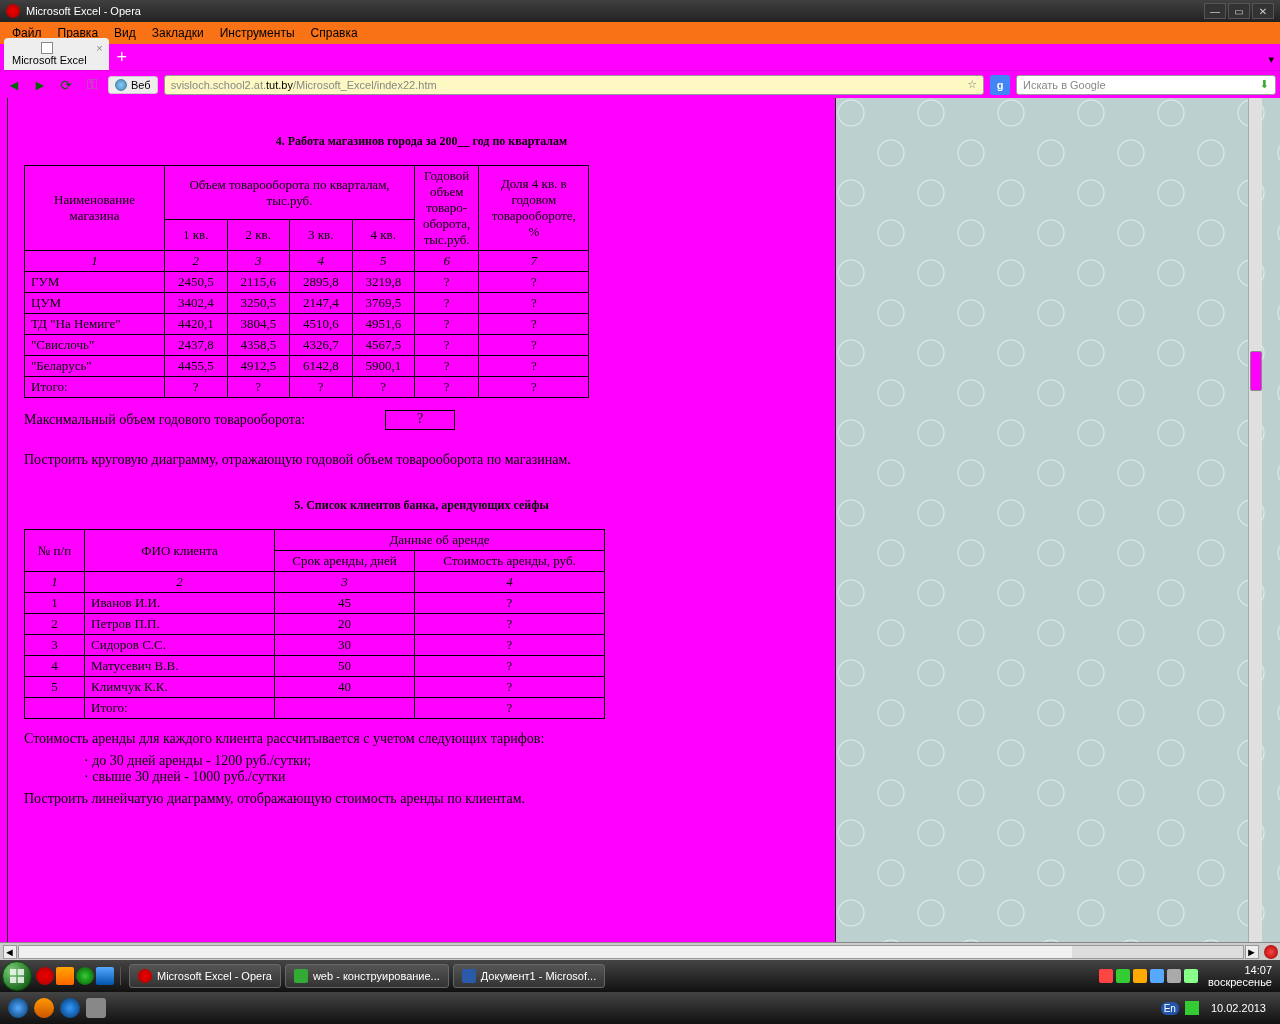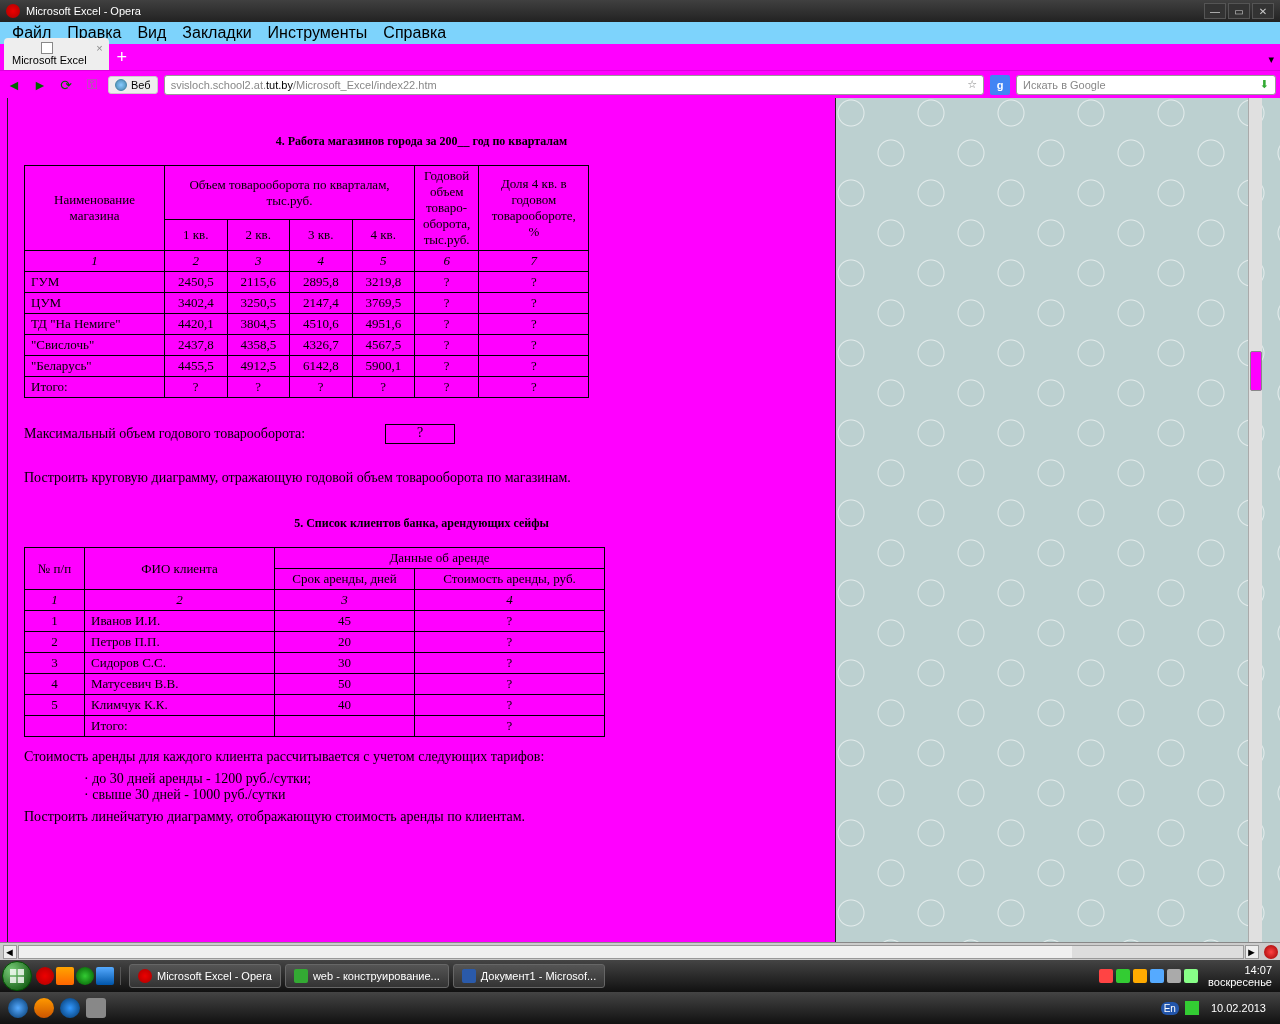--- a/index.html
+++ b/index.html
@@ -5,39 +5,39 @@
   * { margin: 0; padding: 0; box-sizing: border-box; }
   body { font-family: Tahoma, Arial, sans-serif; font-size: 11px; background: #000; width: 1280px; height: 1024px; overflow: hidden; position: relative; }
   
   
   .titlebar { background: linear-gradient(#404040, #222); height: 22px; display: flex; align-items: center; padding: 0 6px; color: #fff; font-size: 11px; }
   .titlebar .o-logo { width: 14px; height: 14px; background: radial-gradient(circle, #e00, #a00); border-radius: 50%; margin-right: 6px; display: inline-block; }
   .titlebar .spacer { flex: 1; }
   .winbtn { width: 22px; height: 16px; margin-left: 2px; background: #333; border: 1px solid #555; display: inline-flex; align-items: center; justify-content: center; color:#ccc; font-size:10px; cursor:pointer;}
   
   
-  .menubar { background: #7dd3fc; height: 22px; display: flex; align-items: center; padding: 0 4px; font-size: 16px; }
+  .menubar { background: #f97316; height: 22px; display: flex; align-items: center; padding: 0 4px; font-size: 12px; }
   .menubar span { margin: 0 8px; cursor: pointer; }
   
   
   .tabbar { background: #f0f; height: 26px; display: flex; align-items: flex-end; padding-left: 4px; }
   .tab { background: #eee; border-radius: 4px 4px 0 0; padding: 4px 22px 4px 8px; position: relative; font-size: 11px; display: flex; align-items: center; flex-direction: column; }
   .tab .doc-icon { width: 12px; height: 12px; background: #fff; border: 1px solid #888; margin-right: 4px; display: inline-block; }
   .tab .close { position: absolute; right: 6px; top: 4px; cursor: pointer; color: #888; }
   .newtab { color: #fff; font-size: 18px; margin-left: 8px; margin-bottom: 2px; cursor: pointer; }
   .tabbar .tabspacer { flex: 1; }
   .tabbar .down { color: #000; margin-right: 6px; margin-bottom: 4px; cursor: pointer; }
   
   
   .addressbar { background: #f0f; height: 28px; border-top: 1px solid #d0d; display: flex; align-items: center; padding: 0 4px; gap: 6px; }
   .navbtn { width: 20px; height: 20px; display: inline-flex; align-items: center; justify-content: center; color: #060; cursor: pointer; font-size: 14px; }
   .keyicon { color: #888; }
   .url-chip { background: #eee; border: 1px solid #ccc; border-radius: 3px; padding: 2px 6px; font-size: 11px; display: flex; align-items: center; }
   .url-chip .globe { width: 12px; height: 12px; border: 1px solid #48a; border-radius: 50%; margin-right: 4px; background: radial-gradient(#8cf, #48a); }
-  .urlfield { flex: 1; background: #ffffff; border: 1px solid #999; border-radius: 3px; height: 20px; display: flex; align-items: center; padding: 0 6px; font-size: 11px; color: #888; }
+  .urlfield { flex: 1; background: #fef9c3; border: 1px solid #999; border-radius: 3px; height: 20px; display: flex; align-items: center; padding: 0 6px; font-size: 11px; color: #888; }
   .urlfield .tut { color: #000; }
   .urlfield .star { margin-left: auto; color: #888; cursor: pointer; }
   .gbtn { width: 20px; height: 20px; background: #4285f4; color: #fff; display: flex; align-items: center; justify-content: center; border-radius: 2px; font-size: 11px; font-weight: bold; cursor:pointer; }
   .searchfield { width: 260px; background: #fff; border: 1px solid #999; border-radius: 3px; height: 20px; display: flex; align-items: center; padding: 0 6px; font-size: 11px; color: #888; }
   .searchfield .dl { margin-left: auto; color: #3a3; cursor: pointer; }
   
   
   .content { background: #f0f; height: calc(100% - 22px - 22px - 26px - 28px - 18px - 32px - 32px); display: flex; position: relative; }
   .left-rail { width: 8px; background: #f0f; border-right: 1px solid #222; }
   .page-wrap { width: 828px; background: #f0f; border-right: 1px solid #222; overflow: hidden; padding: 24px 16px; font-family: "Times New Roman", serif; font-size: 14px; color: #000; }
@@ -49,21 +49,21 @@
   .vscroll { position: absolute; right: 18px; top: 0; width: 14px; height: 100%; background: #e0e0e0; border-left: 1px solid #aaa; }
   .vscroll .thumb { position: absolute; left:1px; top: 30%; width: 12px; height: 40px; background: #f0f; border: 1px solid #888; border-radius: 2px; cursor:pointer;}
   
   .page-wrap h4 { text-align: center; font-size: 12px; font-weight: bold; margin: 12px 0 16px; }
   
   table.data { border-collapse: collapse; margin: 0 0 12px 0; }
   table.data td, table.data th { border: 1px solid #000; padding: 2px 8px; text-align: center; font-size: 13px; }
   table.data td.left { text-align: left; padding-left: 6px; }
   table.data tr.ital td { font-style: italic; }
   
-  .maxline { display: flex; align-items: center; margin: 26px 0; }
+  .maxline { display: flex; align-items: center; margin: 8px 0; }
   .maxbox { border: 1px solid #000; width: 70px; height: 20px; margin-left: 80px; text-align: center; }
   .note { margin: 22px 0 30px; }
   .bullets { margin: 6px 0 6px 60px; }
   
   
   .hscroll { height: 18px; background: #ccc; border-top: 1px solid #888; display: flex; align-items: center; padding: 0 2px; }
   .hscroll .hsb { width: 14px; height: 14px; background: #eee; border: 1px solid #999; margin: 0 1px; cursor:pointer; }
   .hscroll .track { flex: 1; height: 14px; background: #ddd; border: 1px solid #999; position: relative; }
   .hscroll .hthumb { position: absolute; left: 0; top: 0; height: 100%; width: 86%; background: #f0f0f0; }
   .hscroll .bug { width: 14px; height: 14px; margin-left: 4px; background: radial-gradient(#f44, #900); border-radius: 50%; cursor:pointer; }

